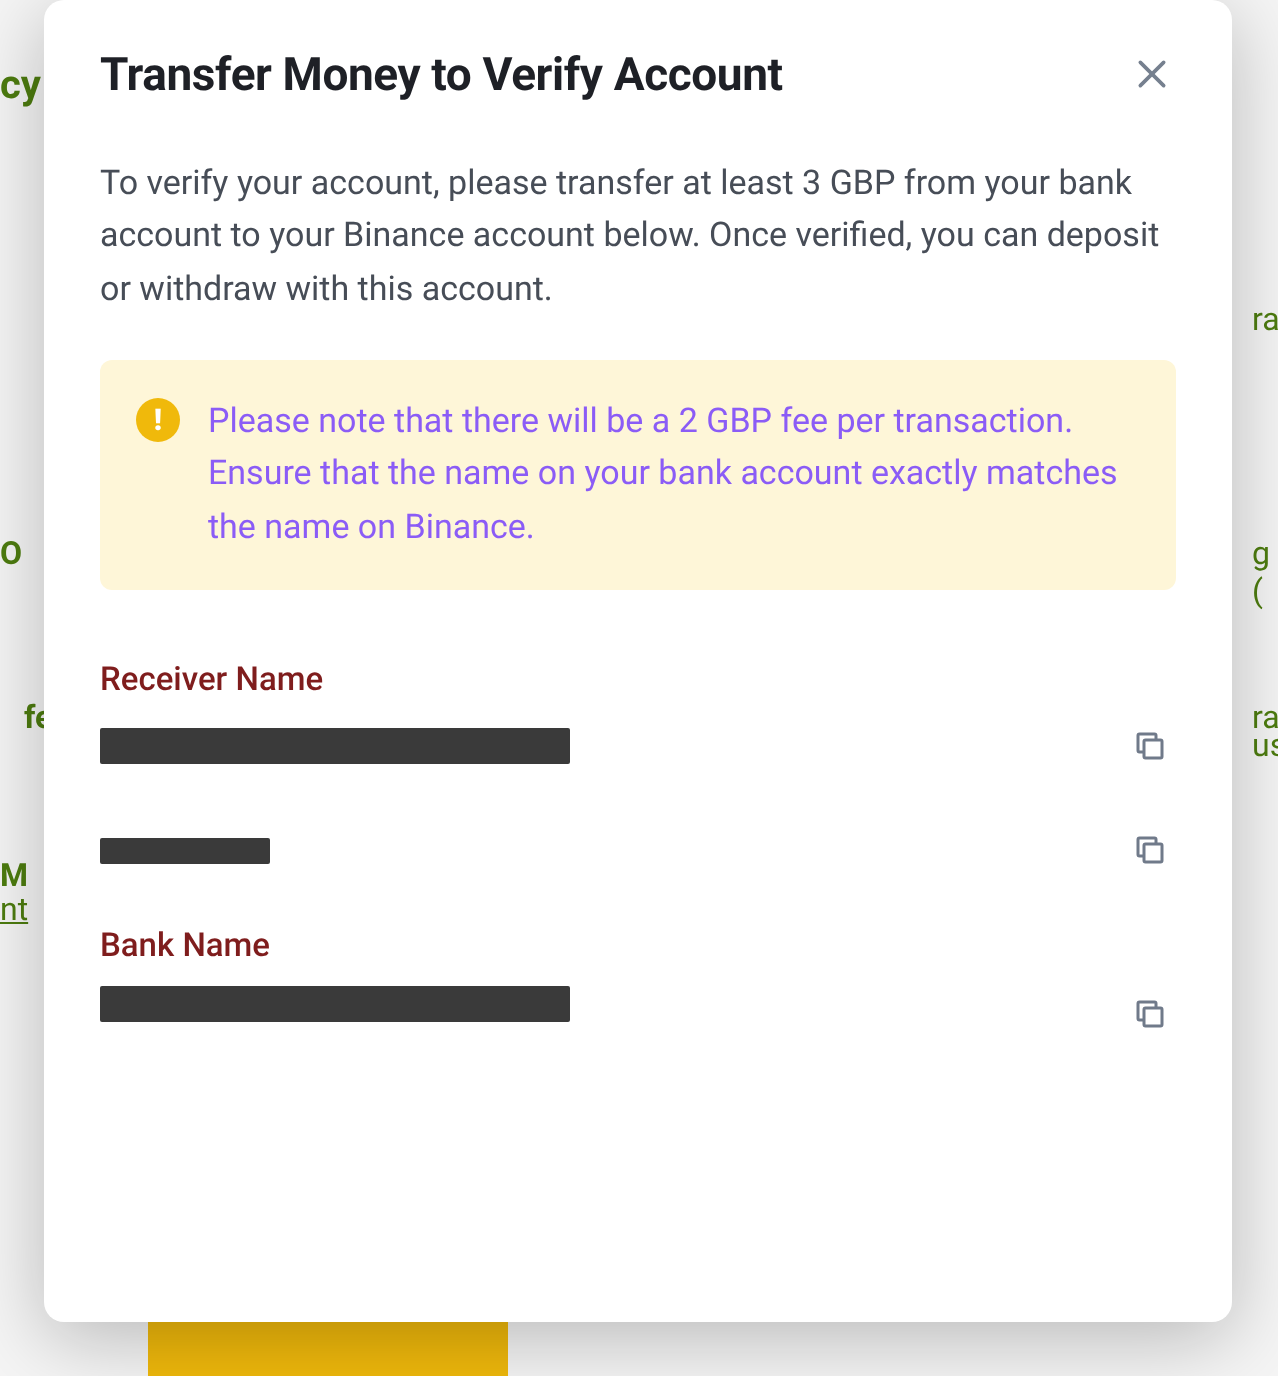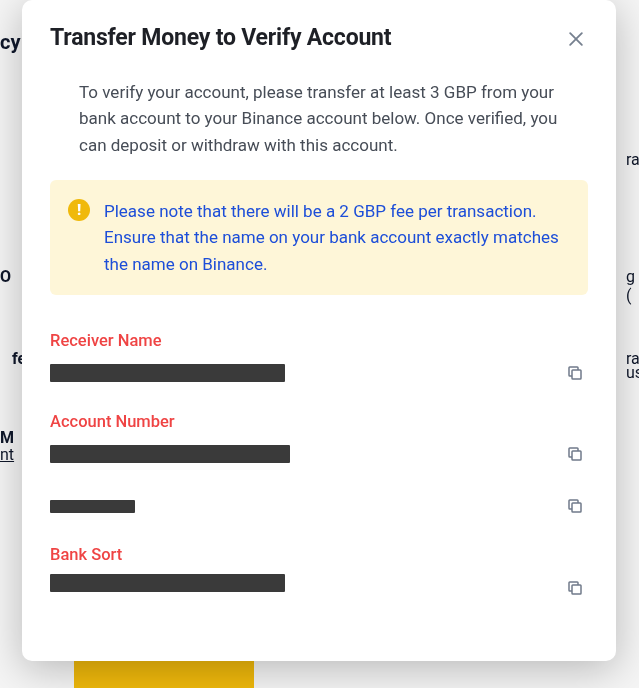--- a/index.html
+++ b/index.html
@@ -12,21 +12,21 @@
       position: relative;
     }
     .bg {
       position: absolute;
       inset: 0;
       background: #f5f5f5;
       filter: blur(0px);
     }
     .bg-text {
       position: absolute;
-      color: #0f172a;
+      color: #4d7c0f;
       font-size: 16px;
     }
     .bg .t1 { left: 0px; top: 30px; font-weight:700; font-size:20px;}
     .bg .t2 { left: 0px; top: 172px; margin-left: 21px; }
     .bg .t3 { left: 626px; top: 150px; }
     .bg .t4 { left: 0px; top: 267px; font-weight:700;}
     .bg .t5 { left: 626px; top: 267px; }
     .bg .t6 { left: 12px; top: 349px; font-weight:700;}
     .bg .t7 { left: 626px; top: 349px; }
     .bg .t8 { left: 0px; top: 428px; font-weight:700;}
@@ -48,42 +48,41 @@
       height: 661px;
       background: #fff;
       border-radius: 10px;
       box-shadow: 0 8px 40px rgba(0,0,0,0.25);
       padding: 24px 28px 24px 28px;
       overflow: hidden;
     }
     .modal-header {
       display: flex;
       justify-content: space-between;
-      align-items: flex-end;
+      align-items: center;
       margin-bottom: 28px;
     }
     .modal-title {
       font-size: 23px;
       font-weight: 700;
       color: #1e2026;
       letter-spacing: -0.2px;
     }
     .close-btn {
       cursor: pointer;
       color: #76808f;
       padding: 2px;
       margin-top: -2px;
     }
     .close-btn svg { display: block; }
     .instructions {
       font-size: 17px;
       line-height: 1.55;
       color: #474d57;
       margin-bottom: 22px;
-      margin-left: 29px;
     }
     .notice {
       background: #fef6d8;
       border-radius: 6px;
       padding: 18px 20px 18px 18px;
       display: flex;
       gap: 14px;
       margin-bottom: 36px;
     }
     .notice-icon {
@@ -96,28 +95,28 @@
       display: flex;
       align-items: center;
       justify-content: center;
       font-weight: 900;
       font-size: 15px;
       margin-top: 1px;
     }
     .notice-text {
       font-size: 17px;
       line-height: 1.55;
-      color: #1d4ed8;
+      color: #8b5cf6;
     }
     .field {
       margin-bottom: 26px;
     }
     .field-label {
       font-size: 16.5px;
-      color: #ef4444;
+      color: #7f1d1d;
       font-weight: 500;
       margin-bottom: 10px;
     }
     .field-row {
       display: flex;
       justify-content: space-between;
       align-items: center;
     }
     .field-value {
       background: #3a3a3a;
@@ -178,47 +177,35 @@
       <div class="field-value w1"></div>
       <div class="copy-btn">
         <svg width="18" height="18" viewBox="0 0 24 24" fill="none" stroke="currentColor" stroke-width="2">
             <rect x="8" y="8" width="12" height="12" rx="1"></rect>
             <path d="M16 8V5a1 1 0 0 0-1-1H5a1 1 0 0 0-1 1v10a1 1 0 0 0 1 1h3"></path>
           </svg>
       </div>
     </div>
   </div>
 
-  <div class="field">
-    <div class="field-label">Account Number</div>
-    <div class="field-row">
-      <div class="field-value w2"></div>
-      <div class="copy-btn">
-        <svg width="18" height="18" viewBox="0 0 24 24" fill="none" stroke="currentColor" stroke-width="2">
-            <rect x="8" y="8" width="12" height="12" rx="1"></rect>
-            <path d="M16 8V5a1 1 0 0 0-1-1H5a1 1 0 0 0-1 1v10a1 1 0 0 0 1 1h3"></path>
-          </svg>
-      </div>
-    </div>
-  </div>
 
   <div class="field">
     <div class="field-row">
       <div class="field-value w3"></div>
       <div class="copy-btn">
         <svg width="18" height="18" viewBox="0 0 24 24" fill="none" stroke="currentColor" stroke-width="2">
             <rect x="8" y="8" width="12" height="12" rx="1"></rect>
             <path d="M16 8V5a1 1 0 0 0-1-1H5a1 1 0 0 0-1 1v10a1 1 0 0 0 1 1h3"></path>
           </svg>
       </div>
     </div>
   </div>
 
   <div class="field">
-    <div class="field-label">Bank Sort</div>
+    <div class="field-label">Bank Name</div>
     <div class="field-row">
       <div class="field-value w4"></div>
       <div class="copy-btn">
         <svg width="18" height="18" viewBox="0 0 24 24" fill="none" stroke="currentColor" stroke-width="2">
             <rect x="8" y="8" width="12" height="12" rx="1"></rect>
             <path d="M16 8V5a1 1 0 0 0-1-1H5a1 1 0 0 0-1 1v10a1 1 0 0 0 1 1h3"></path>
           </svg>
       </div>
     </div>
   </div>

